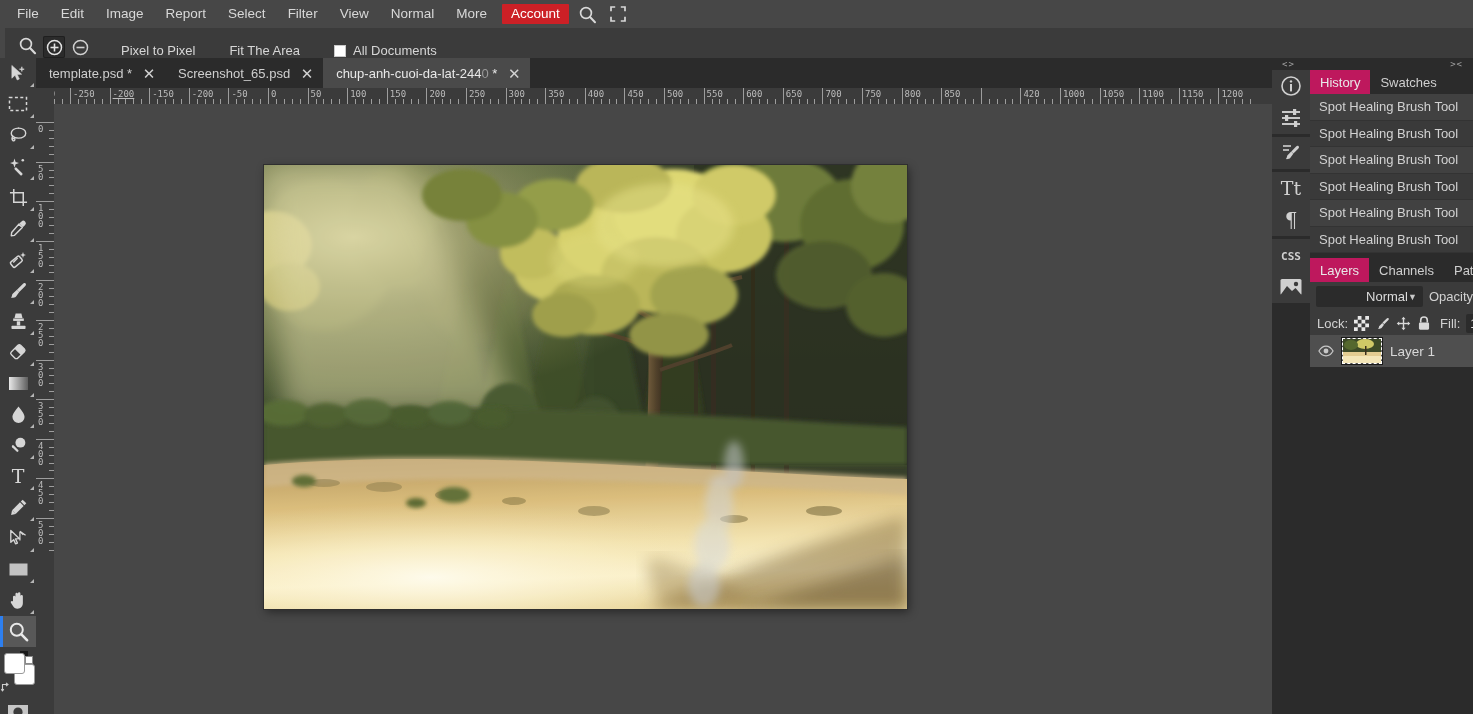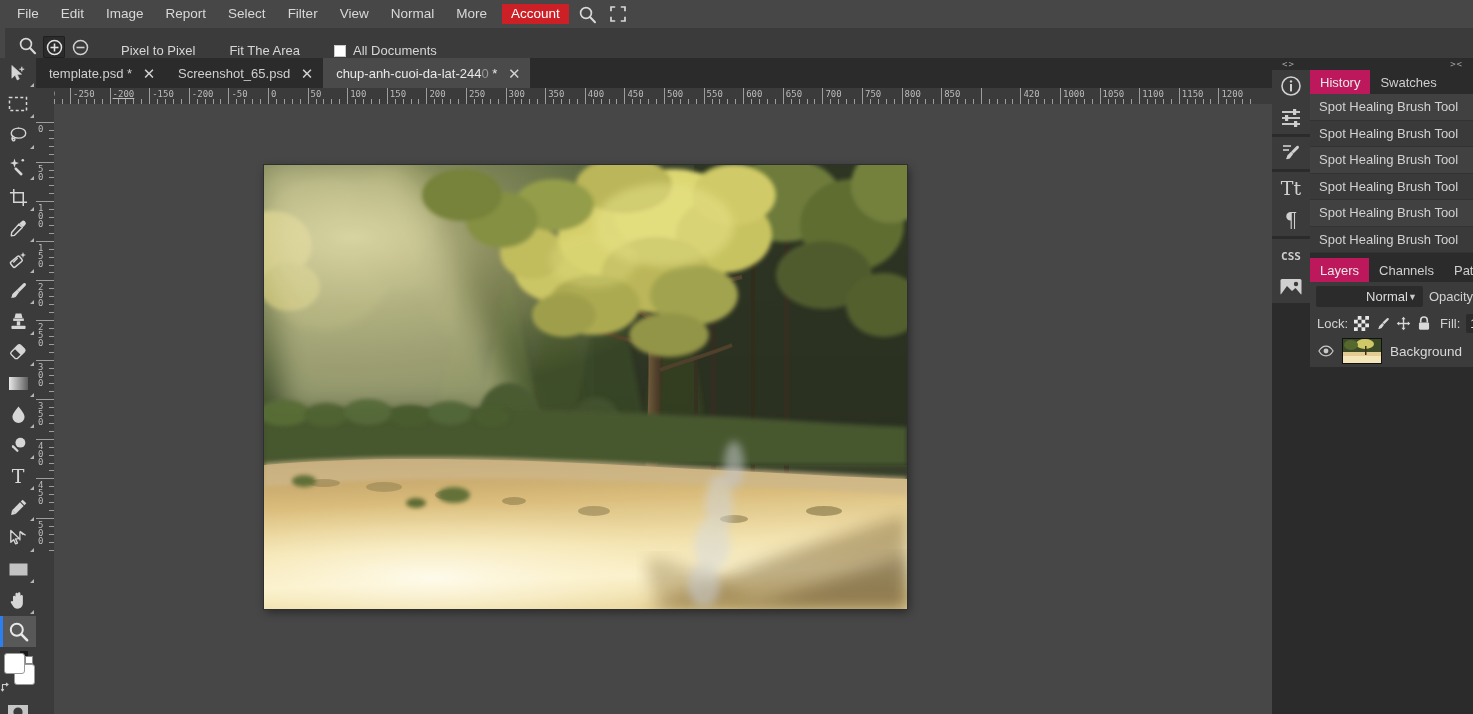--- a/index.html
+++ b/index.html
@@ -1078,36 +1078,36 @@
           <span class="lock-ic">
             <svg width="14" height="15" viewBox="0 0 14 16">
               <path d="M3.5 7V4.6a3.5 3.5 0 0 1 7 0V7" fill="none" stroke="#d8d8d8" stroke-width="1.7"></path>
               <rect x="1.6" y="7" width="10.8" height="7.6" rx="1.2" fill="#d8d8d8"></rect>
             </svg>
           </span>
           <span class="fill-label">Fill:</span>
           <span class="fill-val">10</span>
         </div>
 
-
-        <div class="layer-row">
+        <div class="layer-row selected">
           <span class="eye-ic">
             <svg width="17" height="12" viewBox="0 0 17 12">
               <path d="M8.5 0.8C4 0.8 1 6 1 6s3 5.2 7.5 5.2S16 6 16 6 13 0.8 8.5 0.8z" fill="none" stroke="#c8c8c8" stroke-width="1.3"></path>
               <circle cx="8.5" cy="6" r="2.6" fill="#c8c8c8"></circle>
             </svg>
           </span>
           <span class="layer-thumb">
             <svg width="38" height="24" viewBox="0 0 38 24" preserveAspectRatio="none">
               <rect width="38" height="24" fill="#3d4a27"></rect>
               <rect y="13" width="38" height="11" fill="#e3cc91"></rect>
               <rect y="17" width="38" height="7" fill="#f4e6b8"></rect>
               <ellipse cx="22" cy="5" rx="9" ry="5" fill="#cfc866"></ellipse>
               <ellipse cx="8" cy="6" rx="7" ry="5" fill="#55682e"></ellipse>
               <rect x="22" y="7" width="1.5" height="9" fill="#3a2e1c"></rect>
             </svg>
           </span>
-          <span class="layer-name">Background</span>
+          <span class="layer-name">Layer 1</span>
         </div>
+
       </div>
     </div>
   </div>
 </div>
 
 </body></html>

